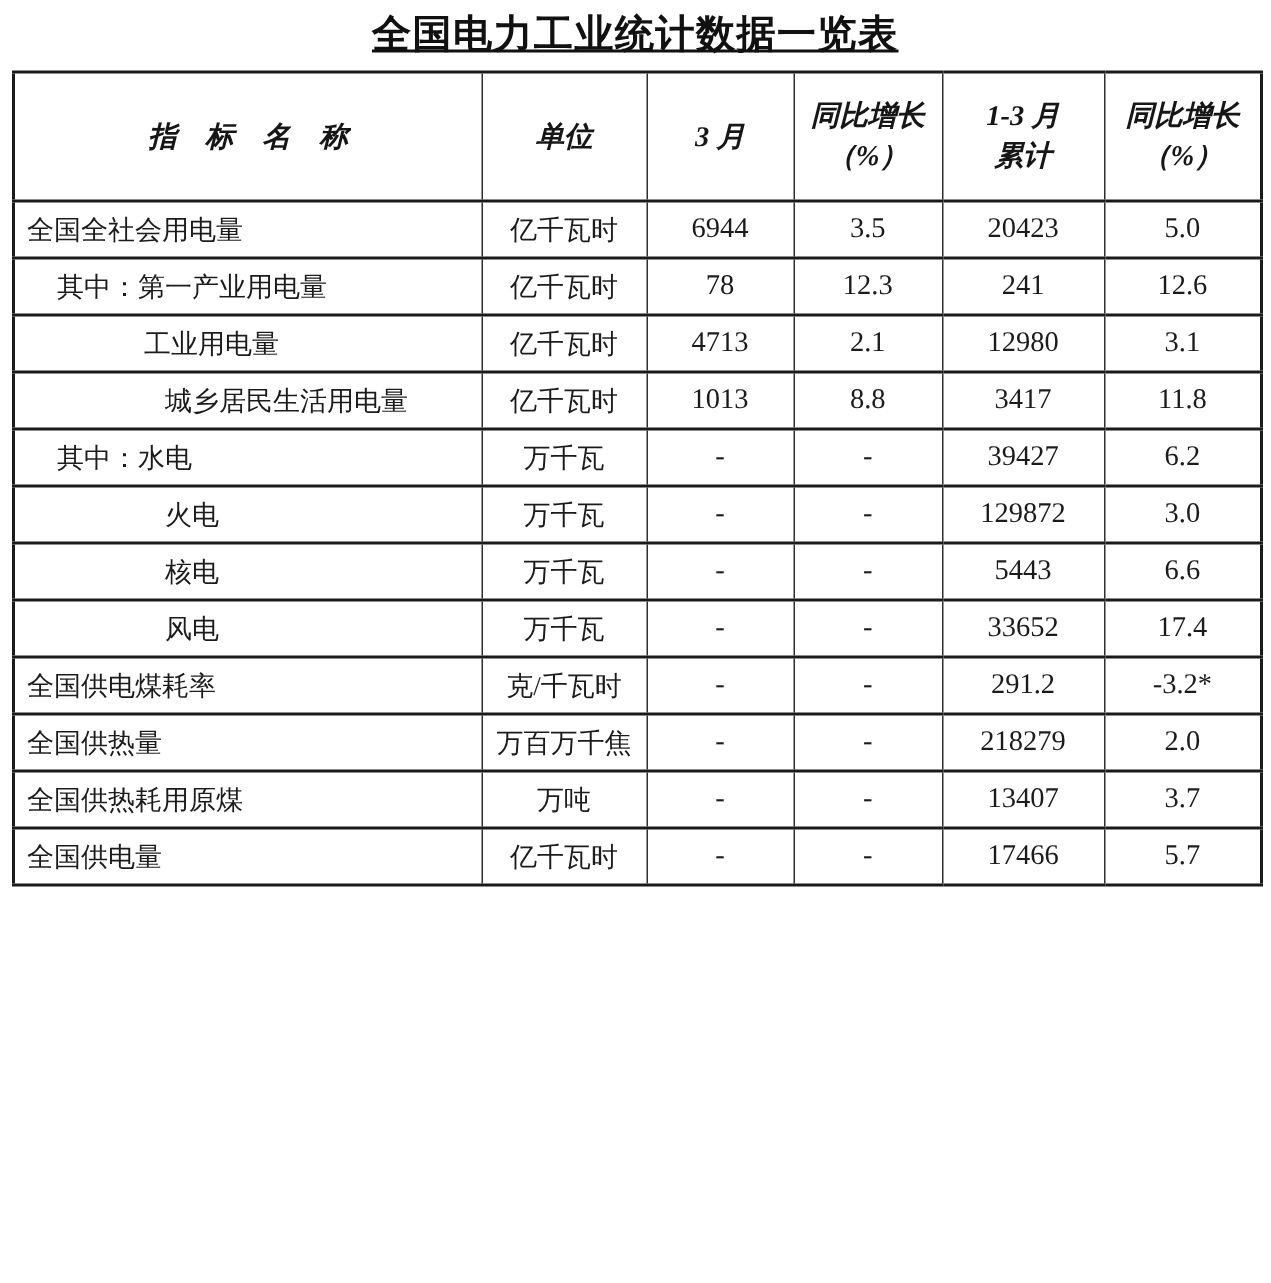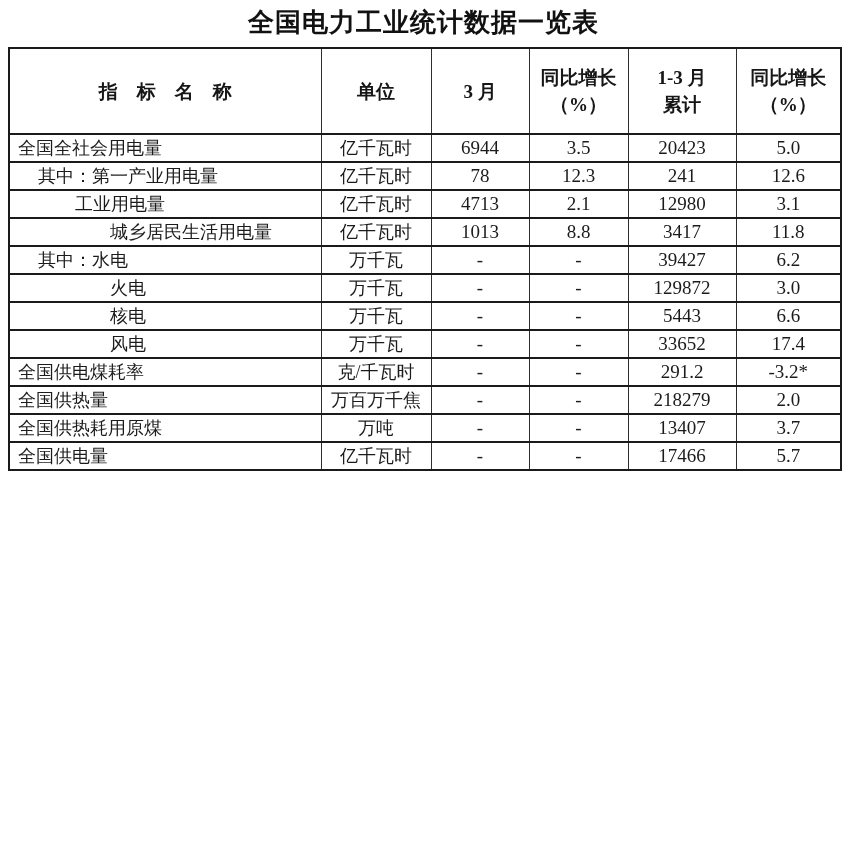--- a/index.html
+++ b/index.html
@@ -13,60 +13,61 @@
     color: #1b1b1b;
     position: relative;
   }
   .title {
     margin: 0; padding-top: 5px;
     text-align: center;
     font-weight: bold;
     font-size: 26px;
     letter-spacing: 1px;
     color: #111111;
+    text-decoration: underline;
   }
   table.stats {
     position: absolute;
     left: 8px; top: 47px;
     width: 832px;
     border-collapse: collapse;
     table-layout: fixed;
     border: 2px solid #1a1a1a;
   }
   th, td {
     border-left: 1px solid #2e2e2e;
     border-right: 1px solid #2e2e2e;
     border-top: 2px solid #1a1a1a;
     border-bottom: 2px solid #1a1a1a;
     padding: 0;
     vertical-align: middle;
     overflow: hidden;
   }
-  thead tr { height: 86px; }
-  tbody tr { height: 28px; }
+  thead tr { height: 86px; font-style: italic; }
+  tbody tr { height: 38px; }
   th {
     font-size: 19px;
     font-weight: bold;
     text-align: center;
     color: #161616;
   }
   .hl { line-height: 27px; }
   td {
     font-size: 18px;
     text-align: center;
   }
   td.num { font-size: 19px; }
   td.name {
     text-align: left;
     padding-left: 8px;
     font-size: 18px;
   }
   td.name.ind1 { padding-left: 28px; }
   td.name.ind2 { padding-left: 100px; }
-  td.name.ind3 { padding-left: 65px; }
+  td.name.ind3 { padding-left: 86px; }
 </style>
 </head>
 <body>
 
 <div class="page">
   <h1 class="title">全国电力工业统计数据一览表</h1>
 
   <table class="stats">
     <colgroup>
       <col style="width:312px">

